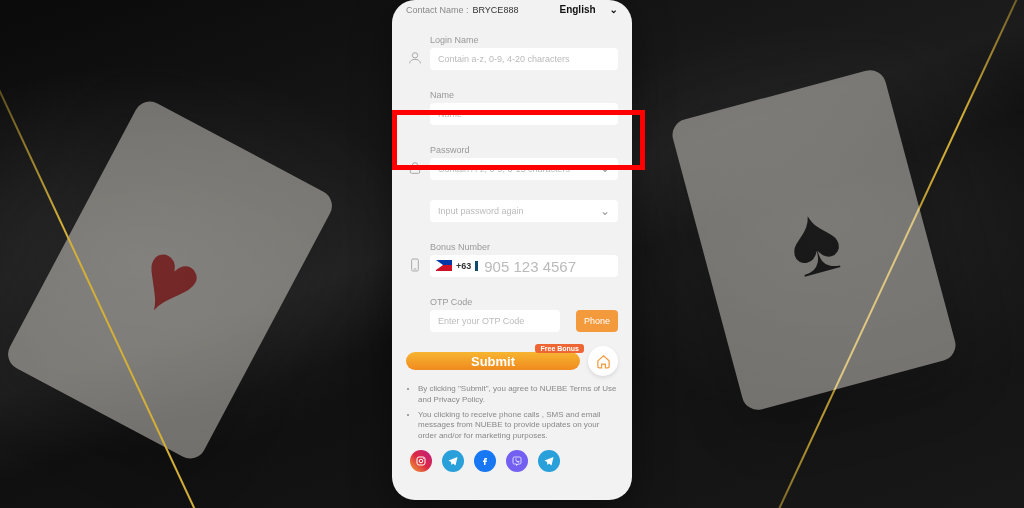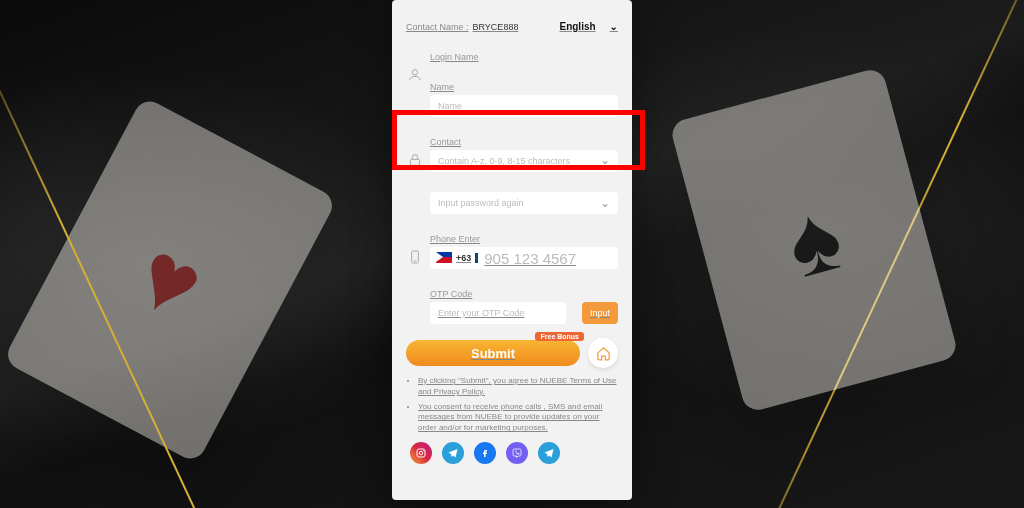--- a/index.html
+++ b/index.html
@@ -31,24 +31,23 @@
   transform:translate(-50%,-50%); font-size:96px; color:#c22; }
 .card-r { position:absolute; right:100px; top:90px; width:220px; height:300px;
   background:#e9e5dc; border-radius:16px; transform:rotate(-15deg);
   box-shadow:0 20px 60px rgba(0,0,0,.5); opacity:.45; }
 .card-r::after { content:"\2660"; position:absolute; left:50%; top:50%;
   transform:translate(-50%,-50%); font-size:96px; color:#111; }
 
 
 .form {
   position:absolute; left:50%; top:0; transform:translateX(-50%);
-  width:240px; height:500px; background:#f2f2f2; border-radius:4px;
-  padding:21px 14px 12px; font-size:10px; color:#888;
+  width:240px; height:500px; background:#f2f2f2; border-radius:23px;
+  padding:4px 14px 12px; font-size:10px; color:#888;
   box-shadow:0 10px 40px rgba(0,0,0,.4);
-  text-decoration:underline;
 }
 .topbar { display:flex; justify-content:space-between; align-items:center; margin-bottom:6px; }
 .topbar .cn { display:flex; gap:4px; font-size:9px; }
 .topbar .cn-val { color:#333; font-weight:500; }
 .lang { color:#111; font-weight:600; font-size:10px; display:flex; gap:14px; align-items:center; cursor:pointer; }
 
 .field { margin-bottom:6px; padding-left:24px; position:relative;margin-top:20px; }
 .field .label { font-size:9px; color:#999; margin-bottom:3px; }
 .field input, .field .fake-input {
   width:100%; height:22px; border:none; background:#fff; border-radius:4px;
@@ -69,21 +68,21 @@
 .cc { font-size:9px; color:#333; font-weight:600; align-self:center; padding-right:4px; border-right:3px solid #0c4a6e; }
 .phone-row input { border:none; flex:1; padding:0 6px; font-size:15px; outline:none; }
 
 .otp-row { display:flex; gap:16px; }
 .otp-row .fake-input { flex:1; }
 .send { background:#f39a3c; color:#fff; font-size:9px; padding:0 8px;
   height:22px; border:none; border-radius:4px; cursor:pointer; }
 
 .submit-row { display:flex; gap:8px; margin-top:14px; align-items:center; }
 .submit {
-  flex:1; height:26px; border:none; border-radius:16px; cursor:pointer;
+  flex:1; height:18px; border:none; border-radius:16px; cursor:pointer;
   background:linear-gradient(to bottom,#f7b531,#f08a1f); color:#fff;
   font-size:13px; font-weight:600; position:relative;
 }
 .badge { position:absolute; right:-4px; top:-8px; background:#e63; color:#fff;
   font-size:7px; padding:1px 5px; border-radius:3px; }
 .home { width:30px; height:30px; border-radius:50%; background:#fff;
   display:flex; align-items:center; justify-content:center; cursor:pointer;
   box-shadow:0 2px 4px rgba(0,0,0,.1); }
 .home svg { width:15px; height:15px; stroke:#f39a3c; fill:none; stroke-width:2; }
 
@@ -126,83 +125,84 @@
   </div>
 
   <div class="field">
     <div class="icon-slot">
       <svg viewBox="0 0 24 24">
           <circle cx="12" cy="8" r="4"></circle>
           <path d="M4 20c0-4 4-6 8-6s8 2 8 6"></path>
         </svg>
     </div>
     <div class="label">Login Name</div>
+    <input type="text" placeholder="Contain a-z, 0-9, 4-20 characters" style="">
   </div>
 
   <div class="field">
     <div class="label">Name</div>
     <input type="text" placeholder="Name" style="">
   </div>
 
   <div class="field">
     <div class="icon-slot">
       <svg viewBox="0 0 24 24">
           <rect x="5" y="11" width="14" height="9" rx="2"></rect>
           <path d="M8 11V8a4 4 0 0 1 8 0v3"></path>
         </svg>
     </div>
-    <div class="label">Contact</div>
+    <div class="label">Password</div>
     <input type="password" placeholder="Contain A-z, 0-9, 8-15 characters" style="">
     <span class="eye">⌄</span>
   </div>
 
   <div class="field">
     <input type="password" placeholder="Input password again" style="">
     <span class="eye" style="top:4px">⌄</span>
   </div>
 
   <div class="field">
     <div class="icon-slot">
       <svg viewBox="0 0 24 24">
           <rect x="7" y="3" width="10" height="18" rx="2"></rect>
           <line x1="10" y1="18" x2="14" y2="18"></line>
         </svg>
     </div>
-    <div class="label">Phone Enter</div>
+    <div class="label">Bonus Number</div>
     <div class="phone-row">
       <div class="flag"></div>
       <span class="cc">+63</span>
       <input type="text" placeholder="905 123 4567" style="">
     </div>
   </div>
 
   <div class="field">
     <div class="label">OTP Code</div>
     <div class="otp-row">
       <input class="fake-input" type="text" placeholder="Enter your OTP Code" style="">
-      <button class="send">Input</button>
+      <button class="send">Phone</button>
     </div>
   </div>
 
 
   <div class="submit-row">
     <button class="submit">
       <span>Submit</span>
       <span class="badge">Free Bonus</span>
     </button>
     <div class="home">
       <svg viewBox="0 0 24 24">
           <path d="M3 11l9-8 9 8v9a2 2 0 0 1-2 2h-4v-6h-6v6H5a2 2 0 0 1-2-2z"></path>
         </svg>
     </div>
   </div>
 
   <ul class="terms">
     <li>By clicking "Submit", you agree to NUEBE Terms of Use and Privacy Policy.</li>
-    <li>You consent to receive phone calls , SMS and email messages from NUEBE to provide updates on your order and/or for marketing purposes.</li>
+    <li>You clicking to receive phone calls , SMS and email messages from NUEBE to provide updates on your order and/or for marketing purposes.</li>
   </ul>
 
   <div class="social">
     <div class="s s-ig">
         <svg viewBox="0 0 24 24">
           <rect x="4" y="4" width="16" height="16" rx="4" fill="none" stroke="#fff" stroke-width="2"></rect>
           <circle cx="12" cy="12" r="3.5" fill="none" stroke="#fff" stroke-width="2"></circle>
           <circle cx="17" cy="7" r="1"></circle>
         </svg>
       </div>

